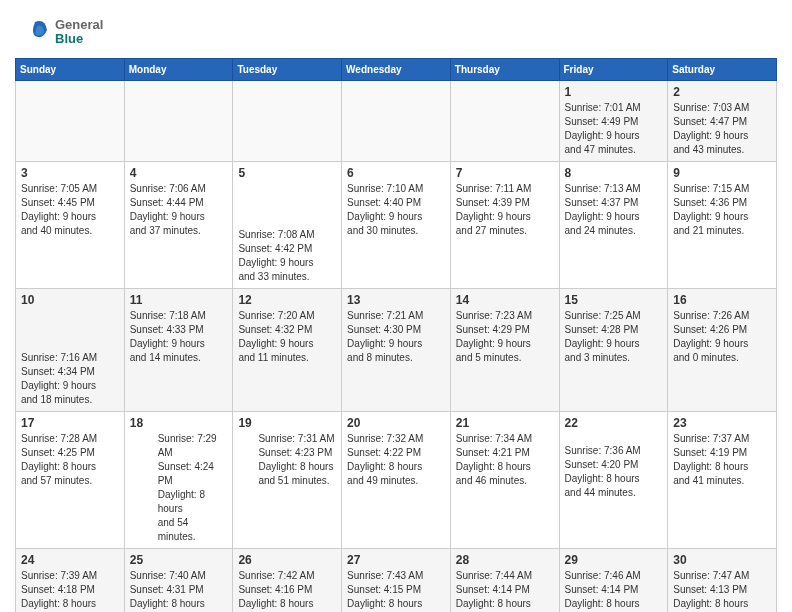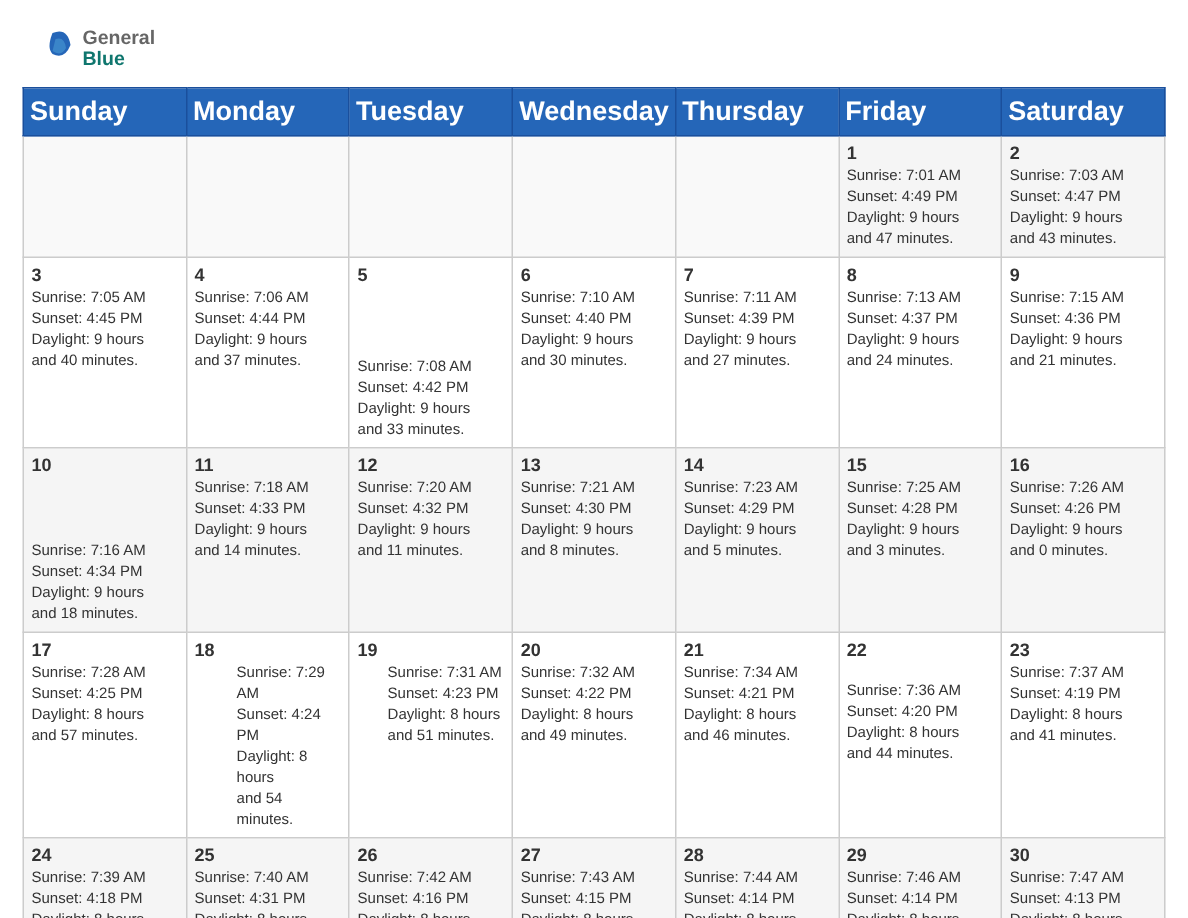--- a/index.html
+++ b/index.html
@@ -36,21 +36,21 @@
       margin-top: 2px;
     }
     .calendar-table {
       width: 100%;
       border-collapse: collapse;
       table-layout: fixed;
     }
     .calendar-table thead th {
       background-color: #2566b8;
       color: #fff;
-      font-size: 18px;
+      font-size: 10px;
       font-weight: bold;
       padding: 5px 4px;
       text-align: left;
       border: 1px solid #1a4f9c;
     }
     .calendar-table td {
       border: 1px solid #ccc;
       vertical-align: top;
       padding: 4px 5px;
       font-size: 10.5px;

